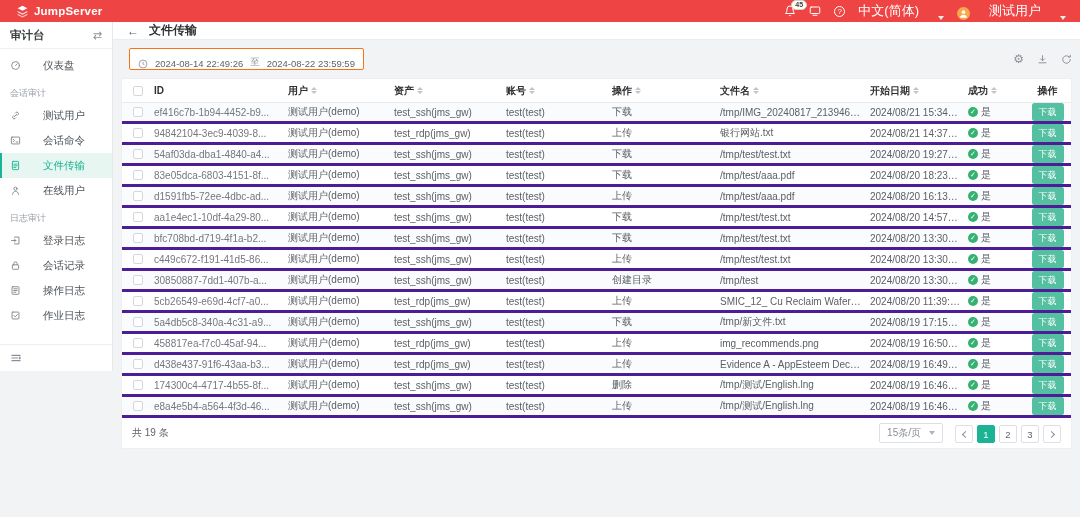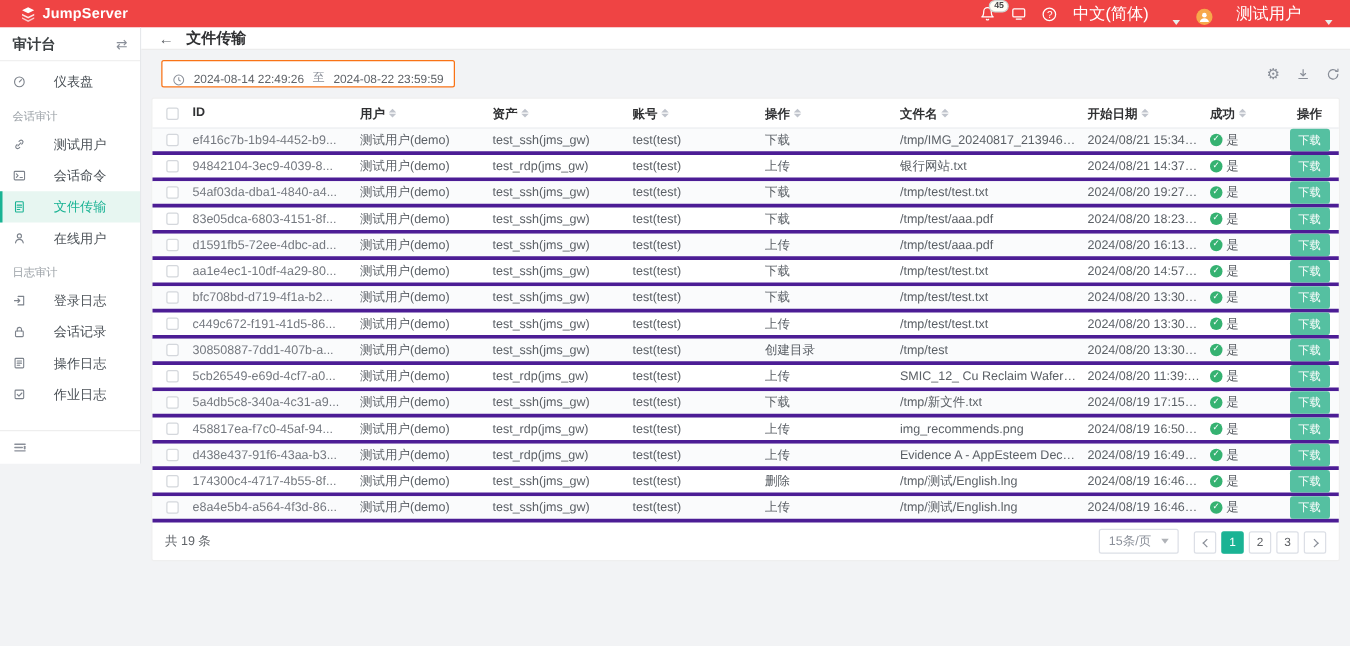--- a/index.html
+++ b/index.html
@@ -592,21 +592,21 @@
                 <span>是</span>
               </div>
               <div class="act">
                 <button class="dl-btn">下载</button>
               </div>
             </div>
             <div class="tr">
               <div class="cbc">
                 <span class="cb"></span>
               </div>
-              <div class="td td-id">e8a4e5b4-a564-4f3d-86...</div>
+              <div class="td td-id">e8a4e5b4-a564-4f3d-46...</div>
               <div class="td">测试用户(demo)</div>
               <div class="td">test_ssh(jms_gw)</div>
               <div class="td">test(test)</div>
               <div class="td">上传</div>
               <div class="td">/tmp/测试/English.lng</div>
               <div class="td">2024/08/19 16:46:35</div>
               <div class="td check">
                 <i>✓</i>
                 <span>是</span>
               </div>

